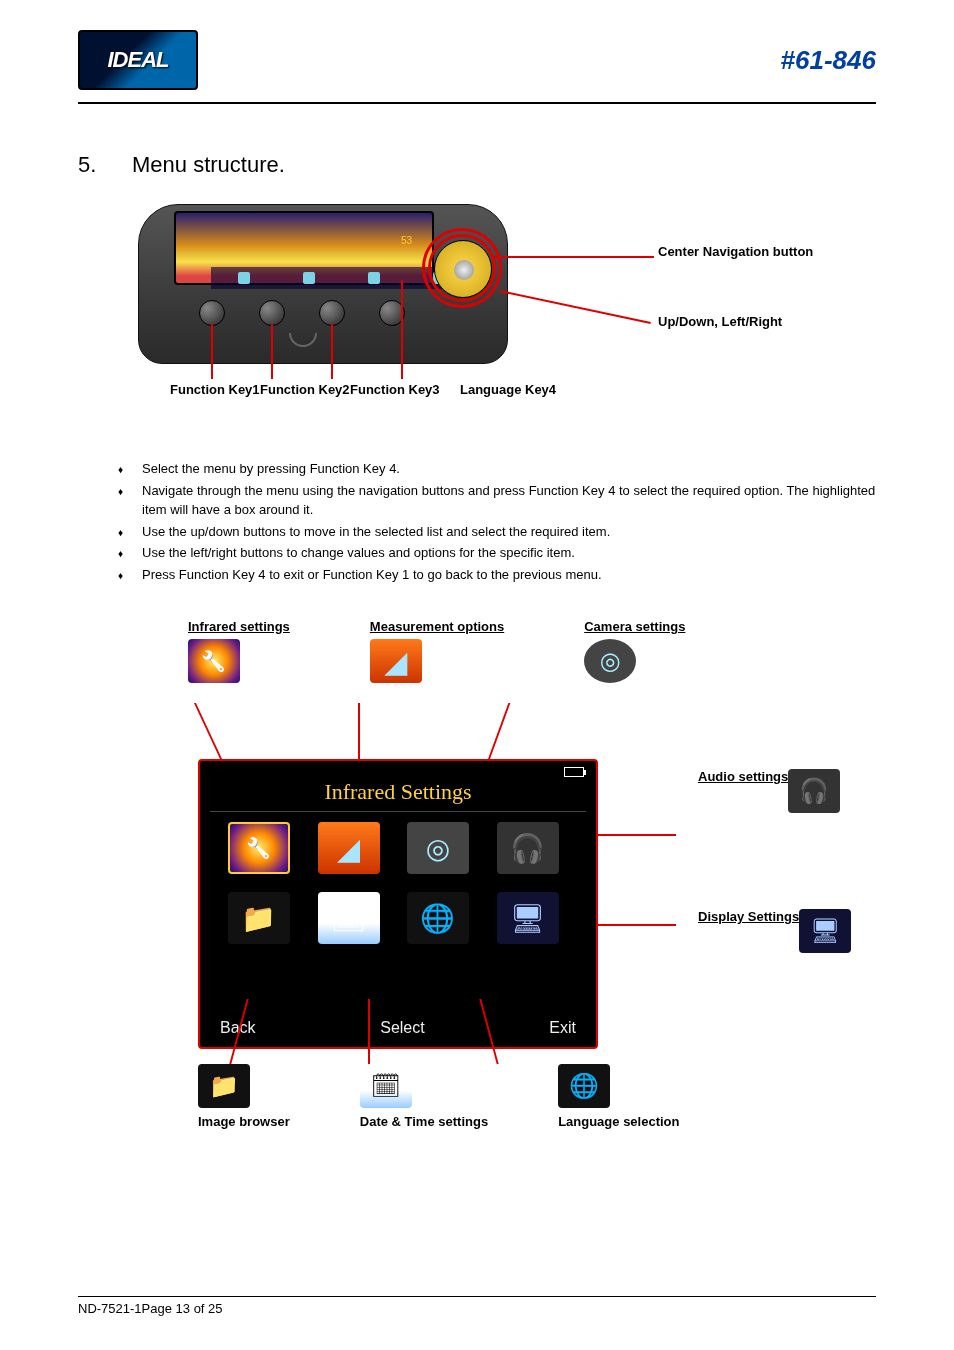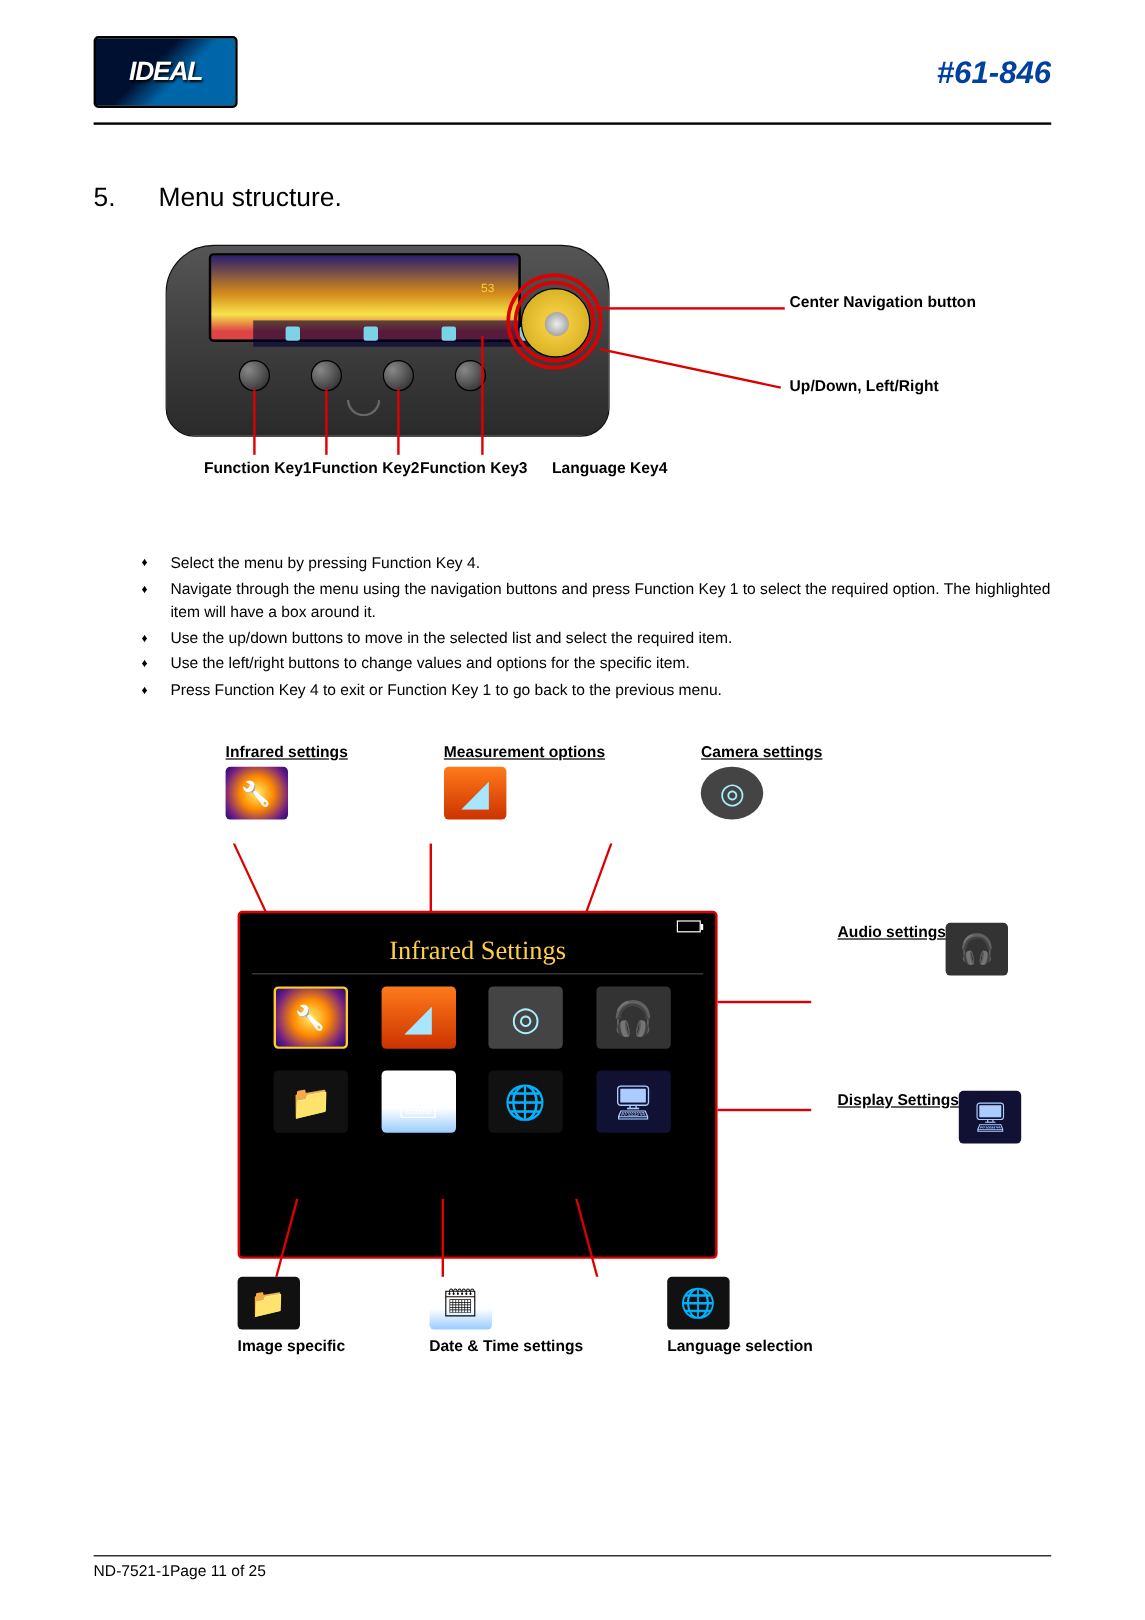--- a/index.html
+++ b/index.html
@@ -152,21 +152,21 @@
   <div class="fn-label" style="left:0">Function Key1</div>
   <div class="fn-label" style="left:90px">Function Key2</div>
   <div class="fn-label" style="left:180px">Function Key3</div>
   <div class="fn-label" style="left:290px">Language Key4</div>
   <div class="lbl-center">Center Navigation button</div>
   <div class="lbl-ud">Up/Down, Left/Right</div>
 </div>
 
 <ul class="bul">
   <li>Select the menu by pressing Function Key 4.</li>
-  <li>Navigate through the menu using the navigation buttons and press Function Key 1 to select the required option. The highlighted item will have a box around it.</li>
+  <li>Navigate through the menu using the navigation buttons and press Function Key 4 to select the required option. The highlighted item will have a box around it.</li>
   <li>Use the up/down buttons to move in the selected list and select the required item.</li>
   <li>Use the left/right buttons to change values and options for the specific item.</li>
   <li>Press Function Key 4 to exit or Function Key 1 to go back to the previous menu.</li>
 </ul>
 
 <div class="fig2">
 
   <div class="top-icons">
     <div class="icon-block">
       <div class="cap">Infrared settings</div>
@@ -192,52 +192,57 @@
     <div class="icon-grid">
       <div class="cell sel ic-ir"></div>
       <div class="cell ic-mea"></div>
       <div class="cell ic-cam"></div>
       <div class="cell ic-aud"></div>
       <div class="cell ic-folder"></div>
       <div class="cell ic-date"></div>
       <div class="cell ic-lang"></div>
       <div class="cell ic-disp"></div>
     </div>
+    <div class="screen-ftr">
+      <span>Back</span>
+      <span>Select</span>
+      <span>Exit</span>
+    </div>
   </div>
 
   <div class="side-block" style="left:500px; top:150px;">
     <div class="cap"><u>Audio settings</u></div>
     <div class="ic ic-aud"></div>
   </div>
   <div class="redline" style="left:420px; top:215px; width:78px; height:2px;"></div>
 
   <div class="side-block" style="left:500px; top:290px;">
     <div class="cap"><u>Display Settings</u></div>
     <div class="ic ic-disp"></div>
   </div>
   <div class="redline" style="left:420px; top:305px; width:78px; height:2px;"></div>
 
   <div class="bot-icons">
     <div class="icon-block">
       <div class="ic ic-folder"></div>
-      <div class="cap" style="text-decoration:none;">Image specific</div>
+      <div class="cap" style="text-decoration:none;">Image browser</div>
     </div>
     <div class="icon-block">
       <div class="ic ic-date"></div>
       <div class="cap" style="text-decoration:none;">Date &amp; Time settings</div>
     </div>
     <div class="icon-block">
       <div class="ic ic-lang"></div>
       <div class="cap" style="text-decoration:none;text-align:center;">Language selection</div>
     </div>
   </div>
   <div class="redline" style="left:60px; top:380px; width:2px; height:65px; transform:skewX(-15deg);"></div>
   <div class="redline" style="left:190px; top:380px; width:2px; height:65px;"></div>
   <div class="redline" style="left:310px; top:380px; width:2px; height:65px; transform:skewX(15deg);"></div>
 </div>
 
 <div class="footer">
   <hr class="hr-bot">
   <div class="foot-row">
     <span>ND-7521-1</span>
-    <span>Page 11 of 25</span>
+    <span>Page 13 of 25</span>
   </div>
 </div>
 
 </body></html>

